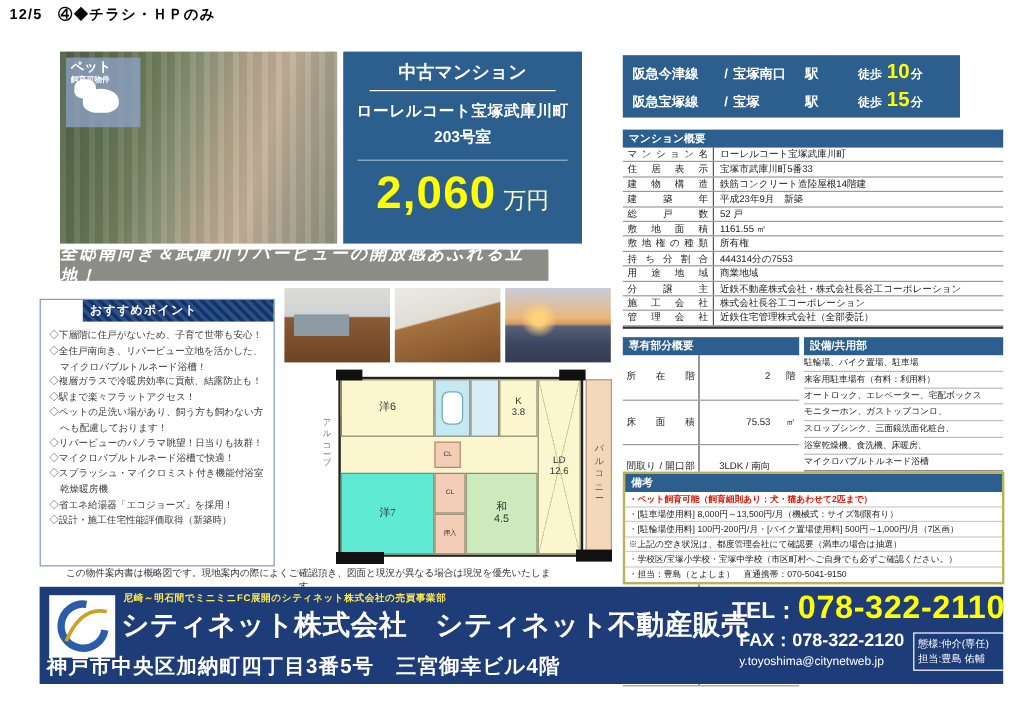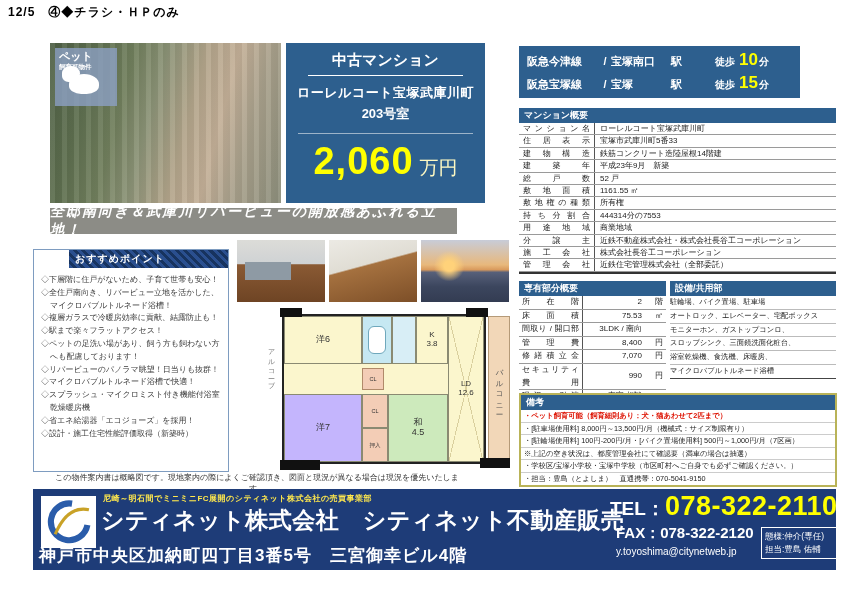--- a/index.html
+++ b/index.html
@@ -86,36 +86,36 @@
   #rm-bath{left:78px;top:0;width:30px;height:48px;background:#c6e8f2;}
   #rm-bath::after{content:"";width:16px;height:26px;border:1.5px solid #6fa8bc;border-radius:6px;background:#fff;}
   #rm-wash{left:108px;top:0;width:24px;height:48px;background:#d8eef6;}
   #rm-k{left:132px;top:0;width:32px;height:48px;background:#fbf6cd;font-size:8px;}
   #rm-ld{left:164px;top:0;width:36px;height:146px;background:
       linear-gradient(to top right,transparent 49.3%,#d9cf9d 49.3%,#d9cf9d 50.7%,transparent 50.7%),
       linear-gradient(to bottom right,transparent 49.3%,#d9cf9d 49.3%,#d9cf9d 50.7%,transparent 50.7%),#fbf6cd;font-size:8px;}
   #rm-hall{left:0;top:48px;width:164px;height:30px;background:#fbf6cd;border:1px solid #8a8a72;box-sizing:border-box;}
   #cl1{position:absolute;left:78px;top:52px;width:20px;height:20px;background:#f3cdb6;border:1px solid #b08a6a;
        font-size:5.5px;display:flex;align-items:center;justify-content:center;}
-  #rm-west7{left:0;top:78px;width:78px;height:68px;background:#c4b5fd;}
+  #rm-west7{left:0;top:78px;width:78px;height:68px;background:#5eead4;font-family:Liberation Serif, serif;}
   #cl2{left:78px;top:78px;width:26px;height:34px;background:#f3cdb6;font-size:5.5px;}
   #oshiire{left:78px;top:112px;width:26px;height:34px;background:#f3cdb6;font-size:5.5px;}
   #rm-wa{left:104px;top:78px;width:60px;height:68px;background:#cdeabc;}
   #balcony{position:absolute;left:222px;top:8px;width:22px;height:146px;background:#f2d7b8;border:1px solid #b59a78;
     box-sizing:border-box;display:flex;align-items:center;justify-content:center;
     writing-mode:vertical-rl;font-size:7.5px;letter-spacing:3px;color:#555;}
   .wall{position:absolute;background:#111;}
 
   
   #disclaimer{left:52px;top:472px;width:410px;font-size:8px;color:#333;text-align:center;}
 
   
   #usum{left:519px;top:281px;width:147px;}
   .urow{display:flex;align-items:center;border-bottom:1px solid #9a9a9a;font-size:8px;line-height:12.6px;color:#222;}
-  .ulabel{width:64px;padding:0 3px;box-sizing:border-box;border-right:1px solid #555;
+  .ulabel{width:64px;padding:12px 3px;box-sizing:border-box;border-right:1px solid #555;
           text-align:justify;text-align-last:justify;flex-shrink:0;}
   .uval{flex:1;text-align:right;padding-right:6px;white-space:nowrap;}
   .uunit{width:15px;text-align:right;padding-right:3px;flex-shrink:0;}
 
   
   #fac{left:670px;top:281px;width:166px;}
   .fline{font-size:7.3px;color:#222;line-height:12.8px;border-bottom:1px solid #bbb;white-space:nowrap;overflow:hidden;}
   #fac .fline:last-child{border-bottom:1.5px solid #444;}
 
   
@@ -331,20 +331,21 @@
           <span class="uval">空室/相談</span>
           <span class="uunit"></span>
         </div>
     </div>
   </div>
 
   <div class="abs" id="fac">
     <div class="secbar">設備/共用部</div>
     <div>
       <div class="fline">駐輪場、バイク置場、駐車場</div>
+      <div class="fline">来客用駐車場有（有料：利用料）</div>
       <div class="fline">オートロック、エレベーター、宅配ボックス</div>
       <div class="fline">モニターホン、ガストップコンロ、</div>
       <div class="fline">スロップシンク、三面鏡洗面化粧台、</div>
       <div class="fline">浴室乾燥機、食洗機、床暖房、</div>
       <div class="fline">マイクロバブルトルネード浴槽</div>
     </div>
   </div>
 
   <div class="abs" id="remarks">
     <div class="secbar">備考</div>

